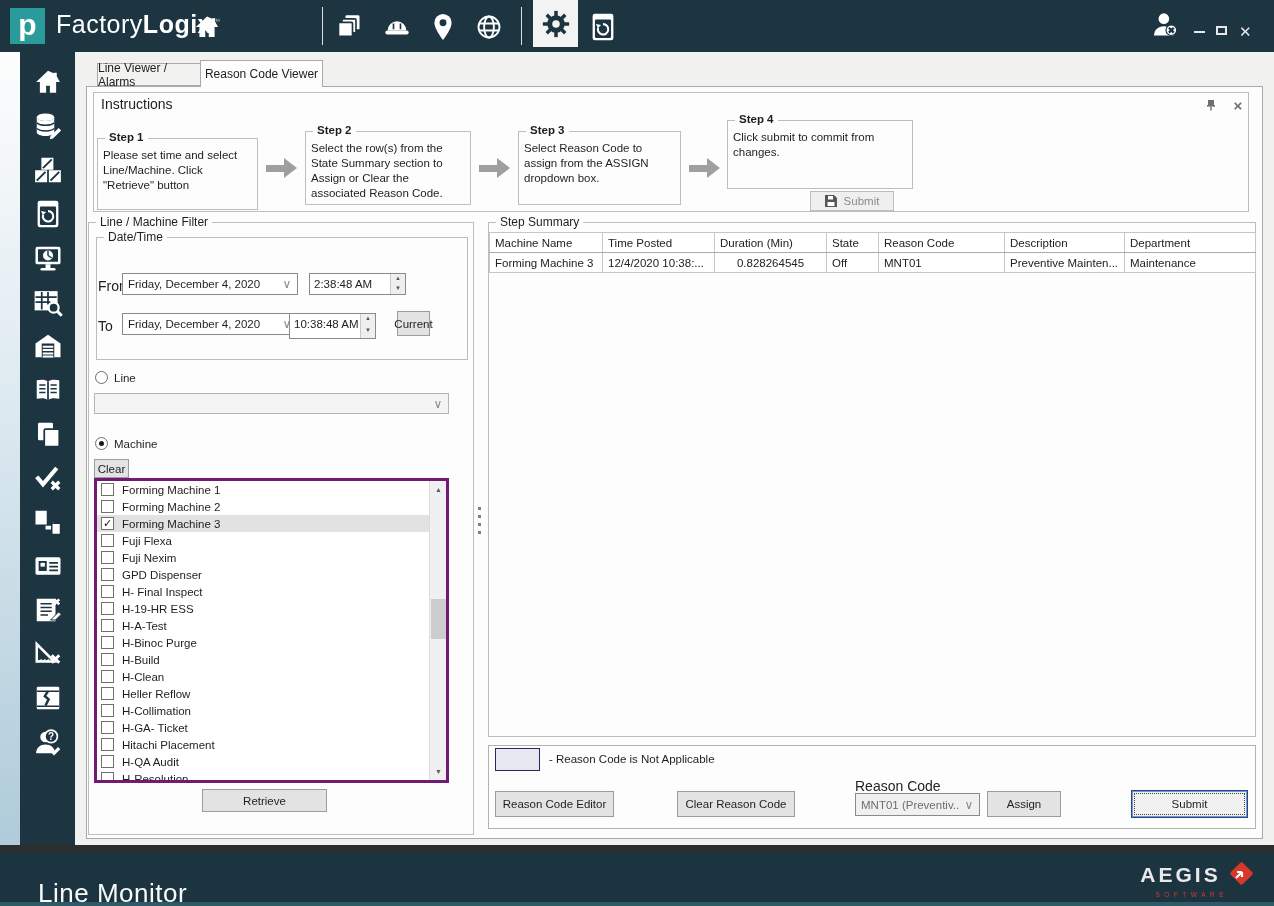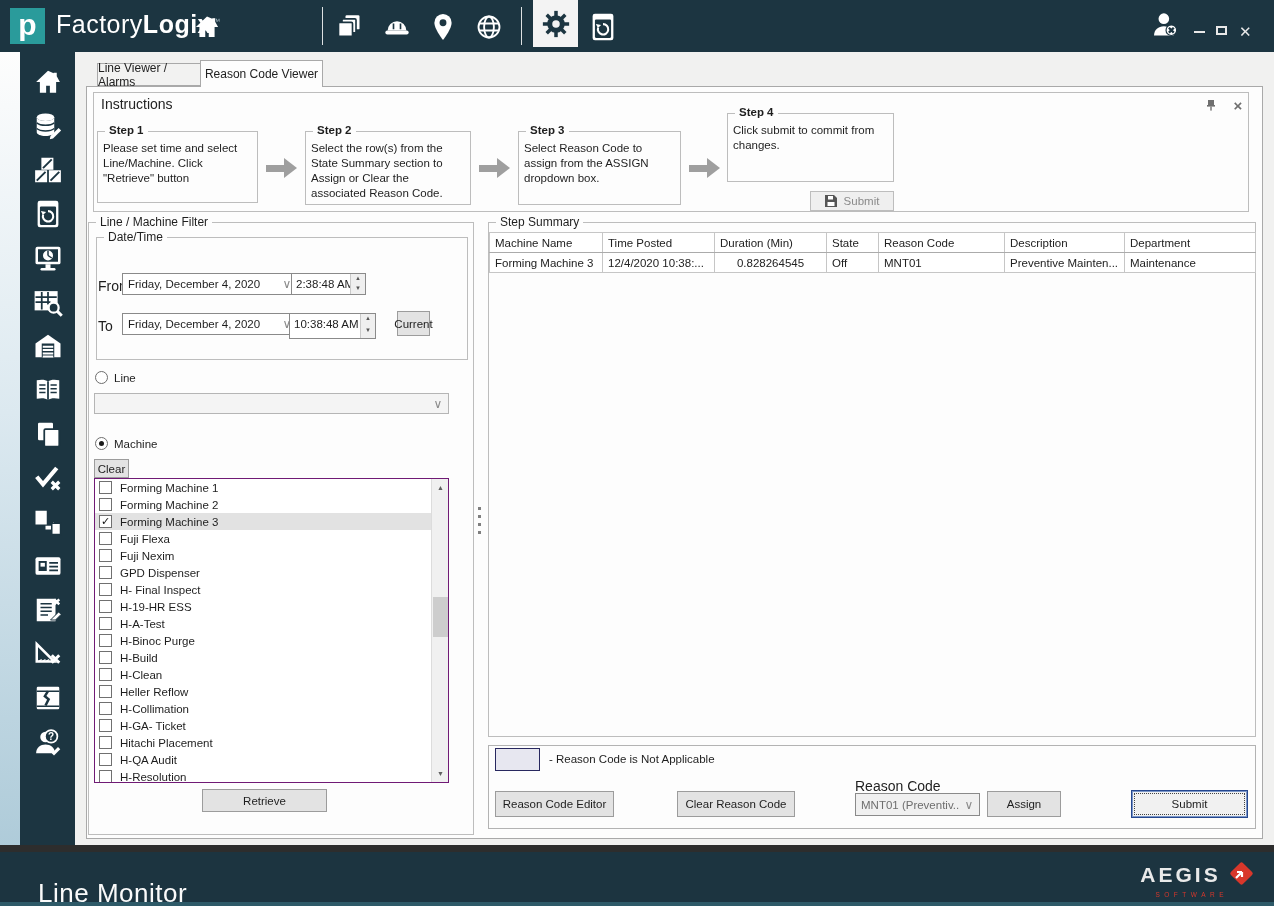--- a/index.html
+++ b/index.html
@@ -69,21 +69,21 @@
   .spinbox { position:absolute; background:#fff; border:1px solid #8a8a8a; display:flex; font-size:11.5px; }
   .spinbox .val { flex:1; padding-left:4px; line-height:20px; white-space:nowrap; overflow:hidden; }
   .spinbox .arrows { width:15px; border-left:1px solid #c9c9c9; display:flex; flex-direction:column; }
   .spinbox .arrows span { flex:1; font-size:6px; line-height:9px; text-align:center; color:#555; background:#efefef; cursor:pointer; }
 
   .radio { position:absolute; display:flex; align-items:center; gap:6px; font-size:11.5px; cursor:pointer; }
   .radio .circle { width:13px; height:13px; border:1px solid #6e6e6e; border-radius:50%; background:#fff; position:relative; }
   .radio.checked .circle::after { content:""; position:absolute; left:3px; top:3px; width:5px; height:5px; border-radius:50%; background:#1a1a1a; }
 
   
-  .listbox { position:absolute; left:94px; top:478px; width:355px; height:305px; background:#fff; border:1px solid #701a75; overflow:hidden; }
+  .listbox { position:absolute; left:94px; top:478px; width:355px; height:305px; background:#fff; border:3px solid #701a75; overflow:hidden; }
   .li { height:17px; display:flex; align-items:center; padding-left:4px; font-size:11.5px; cursor:pointer; }
   .li.sel { background:#e2e2e2; }
   .cb { width:13px; height:13px; border:1px solid #707070; background:#fff; margin-right:8px; flex:none;
         font-size:11px; line-height:11px; text-align:center; color:#111; }
   .cb.checked::after { content:"✓"; }
   .vscroll { position:absolute; right:0; top:0; width:17px; height:100%; background:#f0f0f0; border-left:1px solid #dcdcdc; }
   .vscroll .arr { position:absolute; left:0; width:17px; height:17px; font-size:7px; color:#606060; text-align:center; line-height:17px; cursor:pointer; }
   .vscroll .thumb { position:absolute; left:1px; width:15px; background:#cdcdcd; cursor:pointer; }
 
   
@@ -341,36 +341,36 @@
   <div class="instructions-title">Instructions</div>
   <div class="pin-btn" style="left:1203px">
     <svg width="12" height="12" viewBox="0 0 12 12" fill="#6f6f6f">
         <rect x="3" y="1" width="6" height="5"></rect>
         <rect x="2" y="6" width="8" height="1.6"></rect>
         <rect x="5.3" y="7.6" width="1.4" height="4"></rect>
       </svg>
   </div>
   <div class="x-btn" style="left:1230px">×</div>
 
-  <div class="gbox" style="left:97px; top:131px; width:161px; height:72px">
+  <div class="gbox" style="left:97px; top:138px; width:161px; height:72px">
     <span class="legend bold">Step 1</span>
     <div class="step-text">Please set time and select Line/Machine. Click "Retrieve" button</div>
   </div>
   <div class="block-arrow" style="left:266px; top:157px"></div>
   <div class="gbox" style="left:305px; top:131px; width:166px; height:74px">
     <span class="legend bold">Step 2</span>
     <div class="step-text">Select the row(s) from the State Summary section to Assign or Clear the associated Reason Code.</div>
   </div>
   <div class="block-arrow" style="left:479px; top:157px"></div>
   <div class="gbox" style="left:518px; top:131px; width:163px; height:74px">
     <span class="legend bold">Step 3</span>
     <div class="step-text">Select Reason Code to assign from the ASSIGN dropdown box.</div>
   </div>
   <div class="block-arrow" style="left:689px; top:157px"></div>
-  <div class="gbox" style="left:727px; top:113px; width:167px; height:69px">
+  <div class="gbox" style="left:727px; top:120px; width:186px; height:69px">
     <span class="legend bold">Step 4</span>
     <div class="step-text">Click submit to commit from changes.</div>
   </div>
   <div class="btn disabled" style="left:810px; top:191px; width:84px; height:20px; gap:7px; z-index:2">
     <svg width="12" height="12" viewBox="0 0 12 12">
         <path fill="#555" d="M0 0h9l3 3v9H0z"></path>
         <rect x="2.5" y="7" width="7" height="4" fill="#fff"></rect>
         <rect x="3" y="1" width="5" height="3.5" fill="#fff"></rect>
       </svg>
     <span>Submit</span>
@@ -381,21 +381,21 @@
   </div>
   <div class="gbox" style="left:96px; top:237px; width:372px; height:123px">
     <span class="legend">Date/Time</span>
   </div>
 
   <div class="label" style="left:98px; top:278px">From</div>
   <div class="combo" style="left:122px; top:273px; width:176px; height:22px">
     <span class="val">Friday, December 4, 2020</span>
     <span class="chev">∨</span>
   </div>
-  <div class="spinbox" style="left:291px; top:273px; width:75px; height:22px">
+  <div class="spinbox" style="left:309px; top:273px; width:97px; height:22px">
     <span class="val">2:38:48 AM</span>
     <span class="arrows">
         <span>▲</span>
         <span>▼</span>
       </span>
   </div>
 
   <div class="label" style="left:98px; top:318px">To</div>
   <div class="combo" style="left:122px; top:313px; width:176px; height:22px">
     <span class="val">Friday, December 4, 2020</span>

